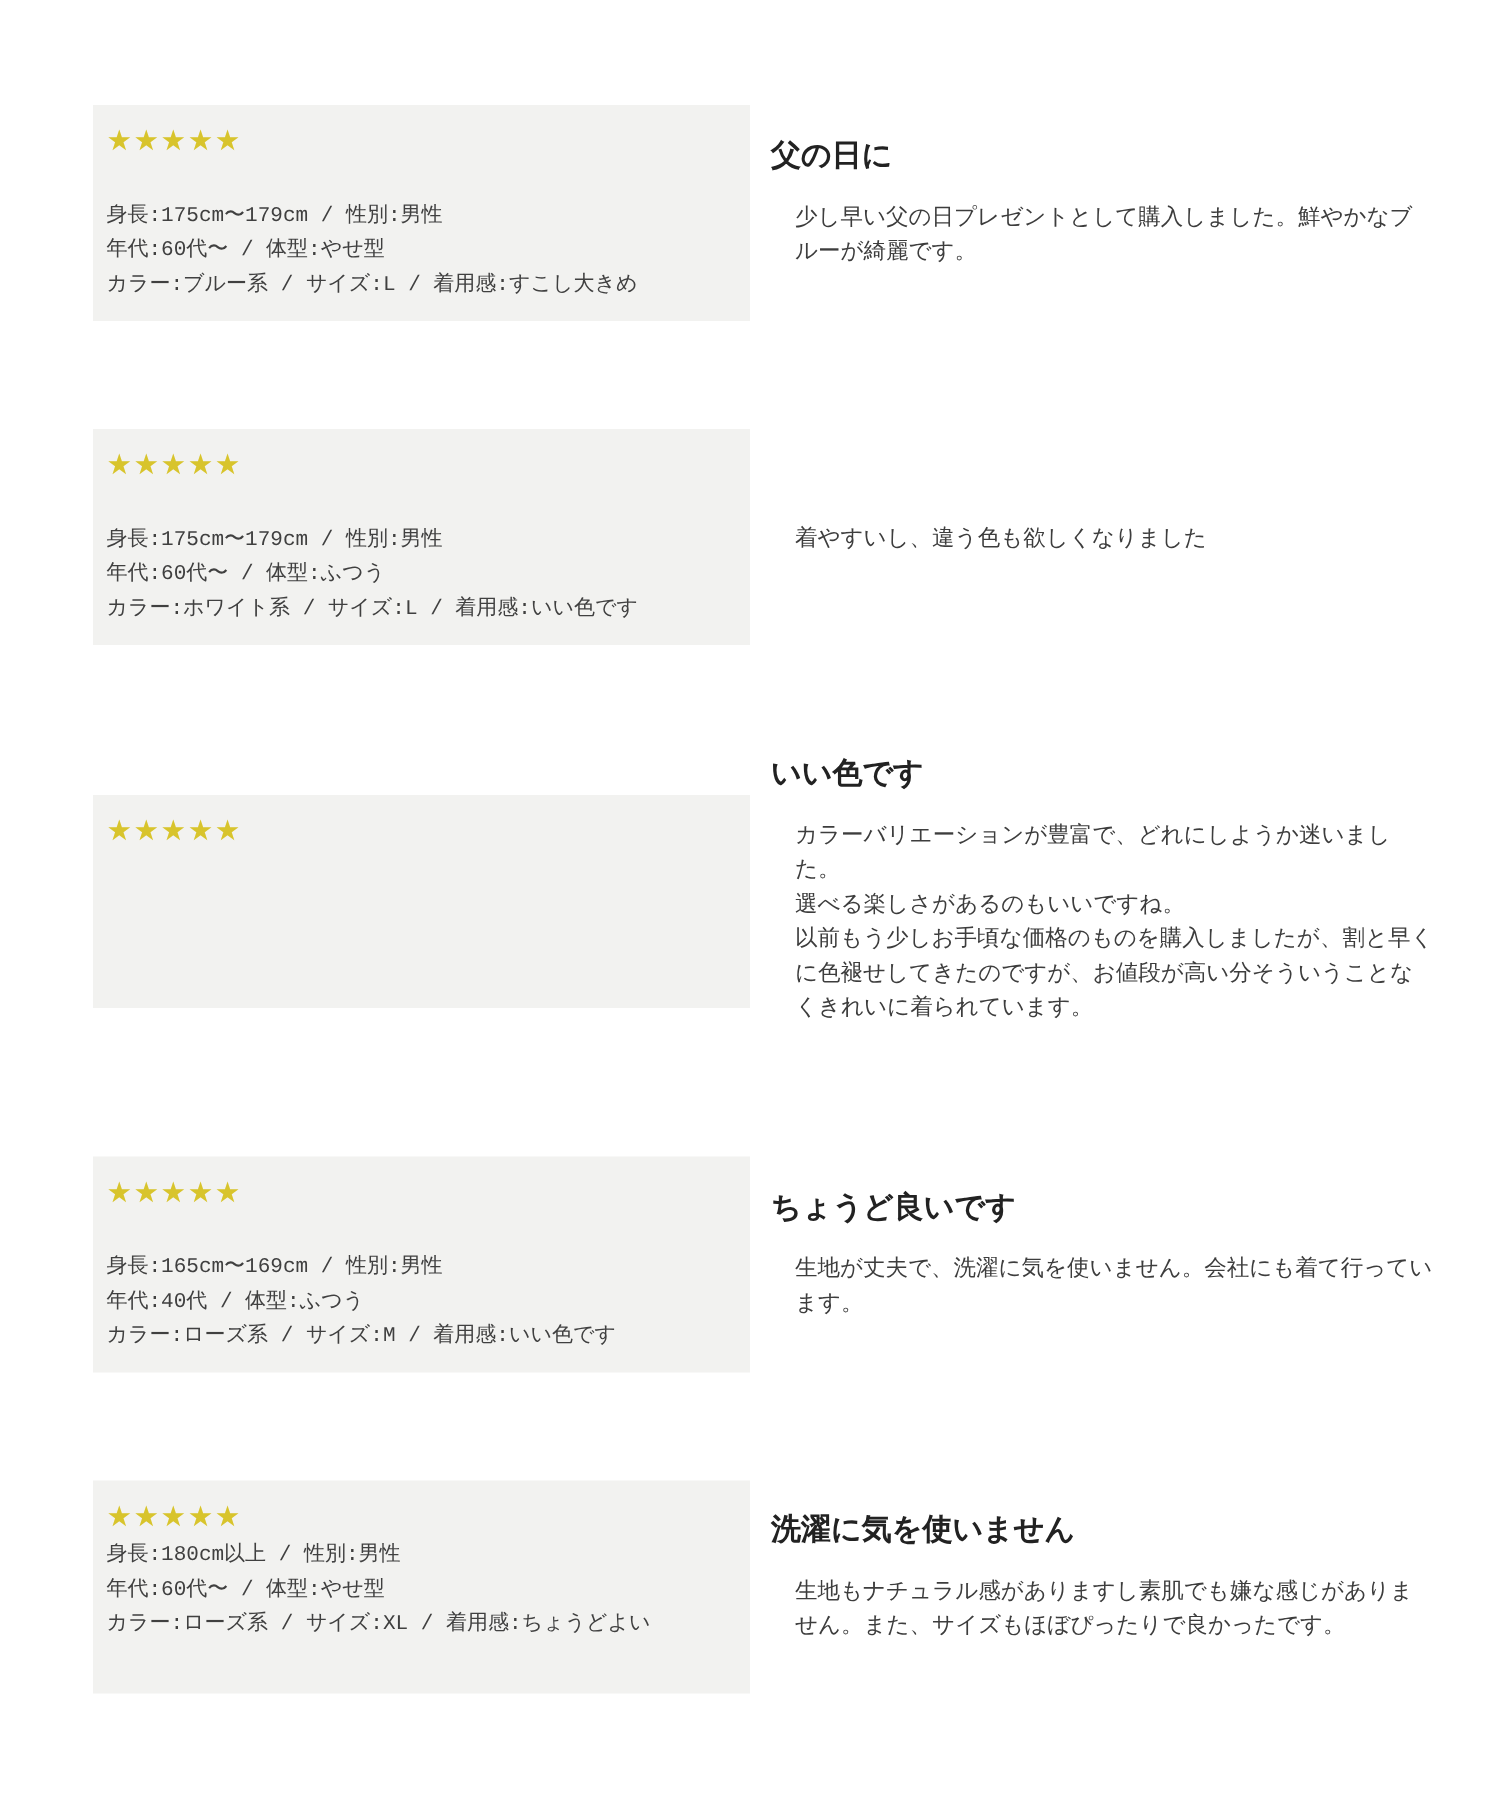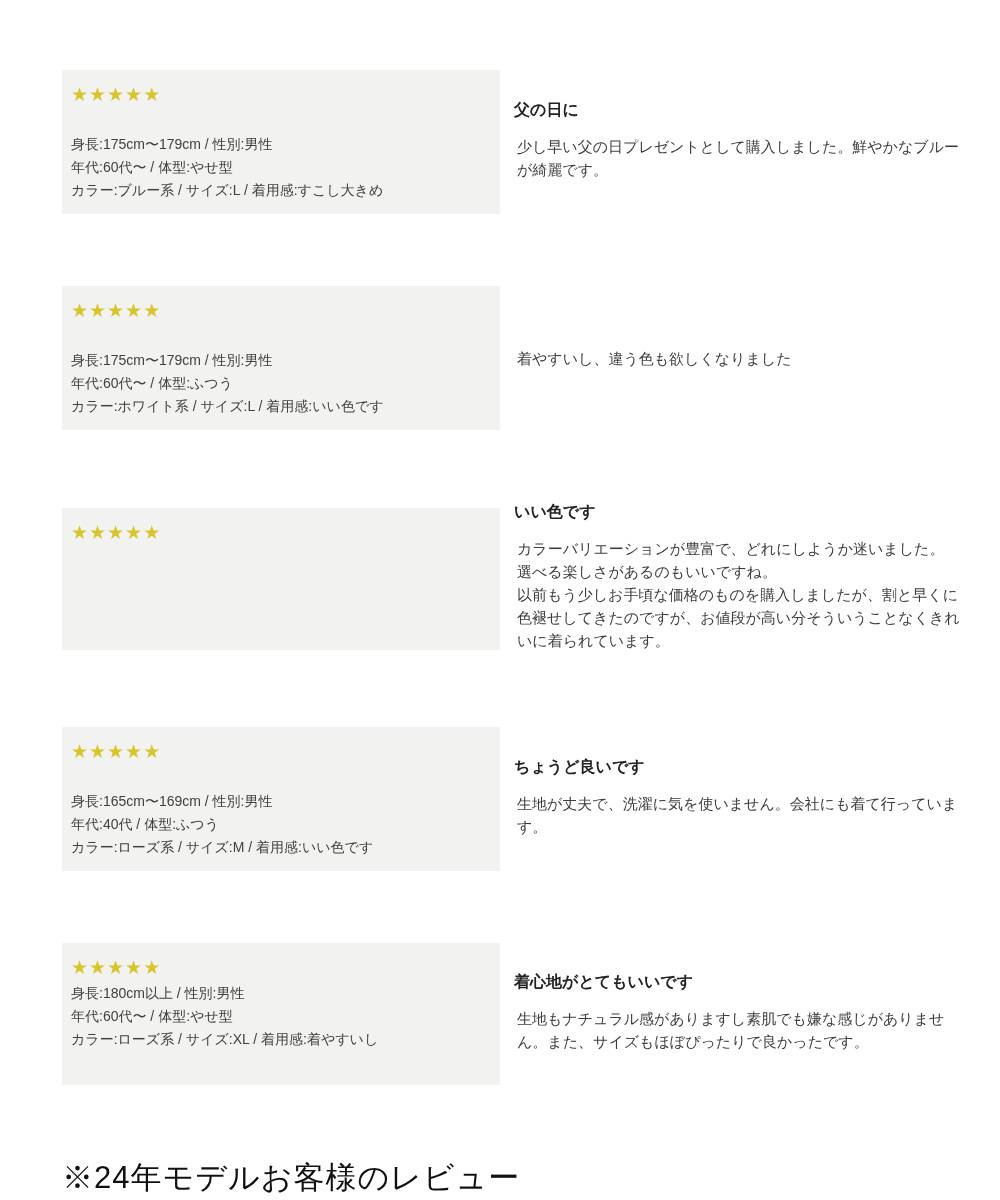--- a/index.html
+++ b/index.html
@@ -40,35 +40,35 @@
     letter-spacing: 1px;
     color: var(--star);
   }
   .review-date {
     min-height: 22px;
     margin-top: 2px;
     font-size: 14px;
     line-height: 22px;
     color: var(--date);
   }
-  .meta { margin-top: 2px; }
+  .meta { margin-top: 2px; font-family: Liberation Mono, monospace; }
   .meta-line {
     font-size: 14px;
     line-height: 23px;
     color: var(--meta);
   }
   .content { flex: 1 1 auto; min-width: 0; }
   .review-title {
     margin: 0 0 14px 0;
-    font-size: 16px;
+    font-size: 20px;
     font-weight: bold;
     color: var(--title);
   }
   .review-body {
-    margin: 3px;
+    margin: 16px;
     font-size: 15px;
     line-height: 23px;
     color: var(--body);
     white-space: pre-line;
   }
   .caption {
     margin-top: 40px;
     font-size: 31px;
     font-weight: 400;
     letter-spacing: 1px;
@@ -139,24 +139,24 @@
       <p class="review-body">生地が丈夫で、洗濯に気を使いません。会社にも着て行っています。</p>
     </div>
   </section>
 
   <section class="review-row">
     <div class="panel">
       <div class="stars">★★★★★</div>
       <div class="meta">
         <div class="meta-line">身長:180cm以上 / 性別:男性</div>
         <div class="meta-line">年代:60代〜 / 体型:やせ型</div>
-        <div class="meta-line">カラー:ローズ系 / サイズ:XL / 着用感:着やすいし</div>
+        <div class="meta-line">カラー:ローズ系 / サイズ:XL / 着用感:ちょうどよい</div>
       </div>
     </div>
     <div class="content">
-      <h3 class="review-title">着心地がとてもいいです</h3>
+      <h3 class="review-title">洗濯に気を使いません</h3>
       <p class="review-body">生地もナチュラル感がありますし素肌でも嫌な感じがありません。また、サイズもほぼぴったりで良かったです。</p>
     </div>
   </section>
 
   <div class="caption">※24年モデルお客様のレビュー</div>
 
 </div>
 
 </body></html>

